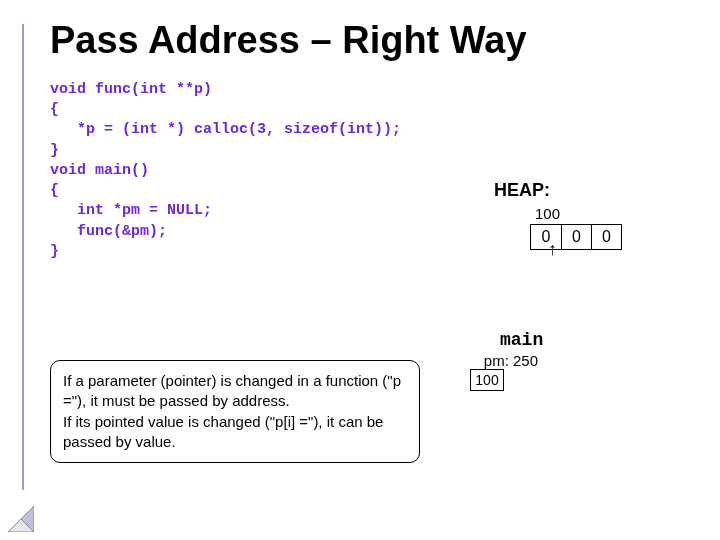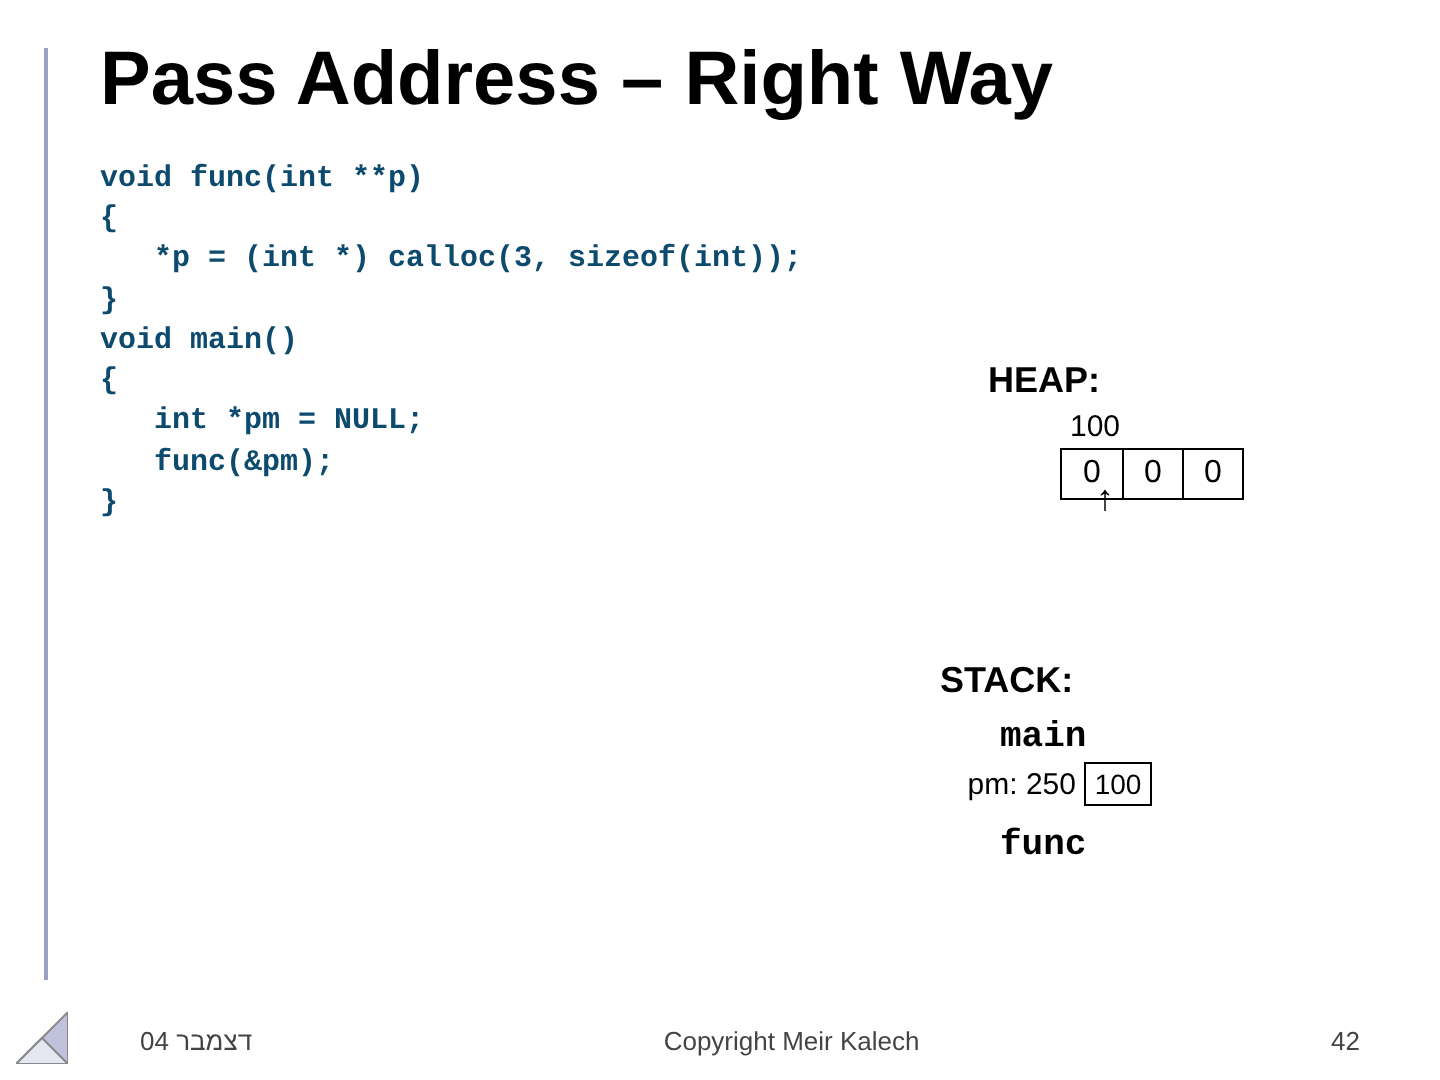--- a/index.html
+++ b/index.html
@@ -1,31 +1,31 @@
 <!DOCTYPE html>
 <html><head>
 <meta charset="utf-8">
 <style>
   * { box-sizing: border-box; margin: 0; padding: 0; }
   html, body { width: 720px; height: 540px; background: #fff; font-family: Tahoma, Verdana, sans-serif; overflow: hidden; }
   .slide { position: relative; width: 612px; height: 540px; padding: 20px 40px 20px 50px; }
   .title { font-size: 38px; font-weight: bold; line-height: 1.1; margin-bottom: 18px; color: #000; }
-  .code { font-family: "Courier New", monospace; font-weight: bold; font-size: 15px; line-height: 1.35; white-space: pre; color: #0c4a6e; }
+  .code { font-family: "Courier New", monospace; font-weight: bold; font-size: 15px; line-height: 1.35; white-space: pre; color: #6d28d9; }
   .callout { position: absolute; left: 50px; top: 360px; width: 370px; border: 1px solid #000; border-radius: 10px; padding: 10px 12px; font-size: 15px; line-height: 1.35; background: #fff; }
   .heap-area { position: absolute; left: 470px; top: 180px; width: 210px; }
   .heap-title { font-weight: bold; font-size: 18px; margin-bottom: 4px; margin-left: 24px; }
   .heap-addr { font-size: 15px; margin-left: 65px; margin-bottom: 2px; }
   .heap-row { display: flex; border: 1px solid #000; width: fit-content; margin-left: 60px; }
   .heap-row .cell { width: 30px; height: 24px; display: flex; align-items: center; justify-content: center; font-size: 16px; border-left: 1px solid #000; }
   .heap-row .cell:first-child { border-left: none; }
   .arrow-up { position: absolute; left: 78px; top: 60px; font-size: 18px; line-height: 1; }
   .stack-area { position: absolute; left: 470px; top: 330px; width: 220px; }
   .stack-title { font-weight: bold; font-size: 18px; margin-bottom: 8px; }
   .frame-label { font-family: "Courier New", monospace; font-weight: bold; font-size: 18px; margin-left: 30px; }
-  .frame-row { display: flex; align-items: center; margin-top: 2px; margin-bottom: 10px; }
+  .frame-row { display: flex; align-items: flex-start; margin-top: 2px; margin-bottom: 10px; flex-direction: column; }
   .varlabel { font-size: 15px; min-width: 68px; text-align: right; margin-right: 4px; }
   .smallcell { border: 1px solid #000; width: 34px; height: 22px; display: flex; align-items: center; justify-content: center; font-size: 14px; }
   .footer { position: absolute; bottom: 12px; left: 0; width: 720px; display: flex; justify-content: space-between; padding: 0 40px 0 70px; font-size: 13px; color: #444; }
   .corner { position: absolute; left: 8px; bottom: 8px; width: 26px; height: 26px; }
   .corner svg { display: block; }
   .leftbar { position: absolute; left: 22px; top: 24px; bottom: 50px; width: 2px; background: #9aa0c4; }
 </style>
 </head>
 <body>
 
@@ -49,38 +49,35 @@
     <div class="heap-title">HEAP:</div>
     <div class="heap-addr">100</div>
     <div class="heap-row">
       <div class="cell">0</div>
       <div class="cell">0</div>
       <div class="cell">0</div>
     </div>
     <div class="arrow-up">↑</div>
   </div>
 
+  <div class="callout">
+    <span style="white-space: pre-line;">If a parameter (pointer) is changed in a function ("p ="), it must be passed by address.
+If its pointed value is changed ("p[i] ="), it can be passed by value.</span>
+  </div>
 
   <div class="stack-area">
-    <div class="stack-title">STACK:</div>
 
     <div class="frame-label">main</div>
     <div class="frame-row">
       <div class="varlabel">pm: 250</div>
       <div class="smallcell">100</div>
     </div>
 
-    <div class="frame-label">func</div>
   </div>
 
-  <div class="footer">
-    <span>דצמבר 04</span>
-    <span>Copyright Meir Kalech</span>
-    <span>42</span>
-  </div>
 
   <div class="corner">
     <svg width="26" height="26" viewBox="0 0 26 26">
       <polygon points="0,26 26,26 26,0" fill="#bfc2da" stroke="#888"></polygon>
       <polygon points="0,26 13,13 26,26" fill="#e4e6f0" stroke="#888"></polygon>
     </svg>
   </div>
 </div>
 
 </body></html>

